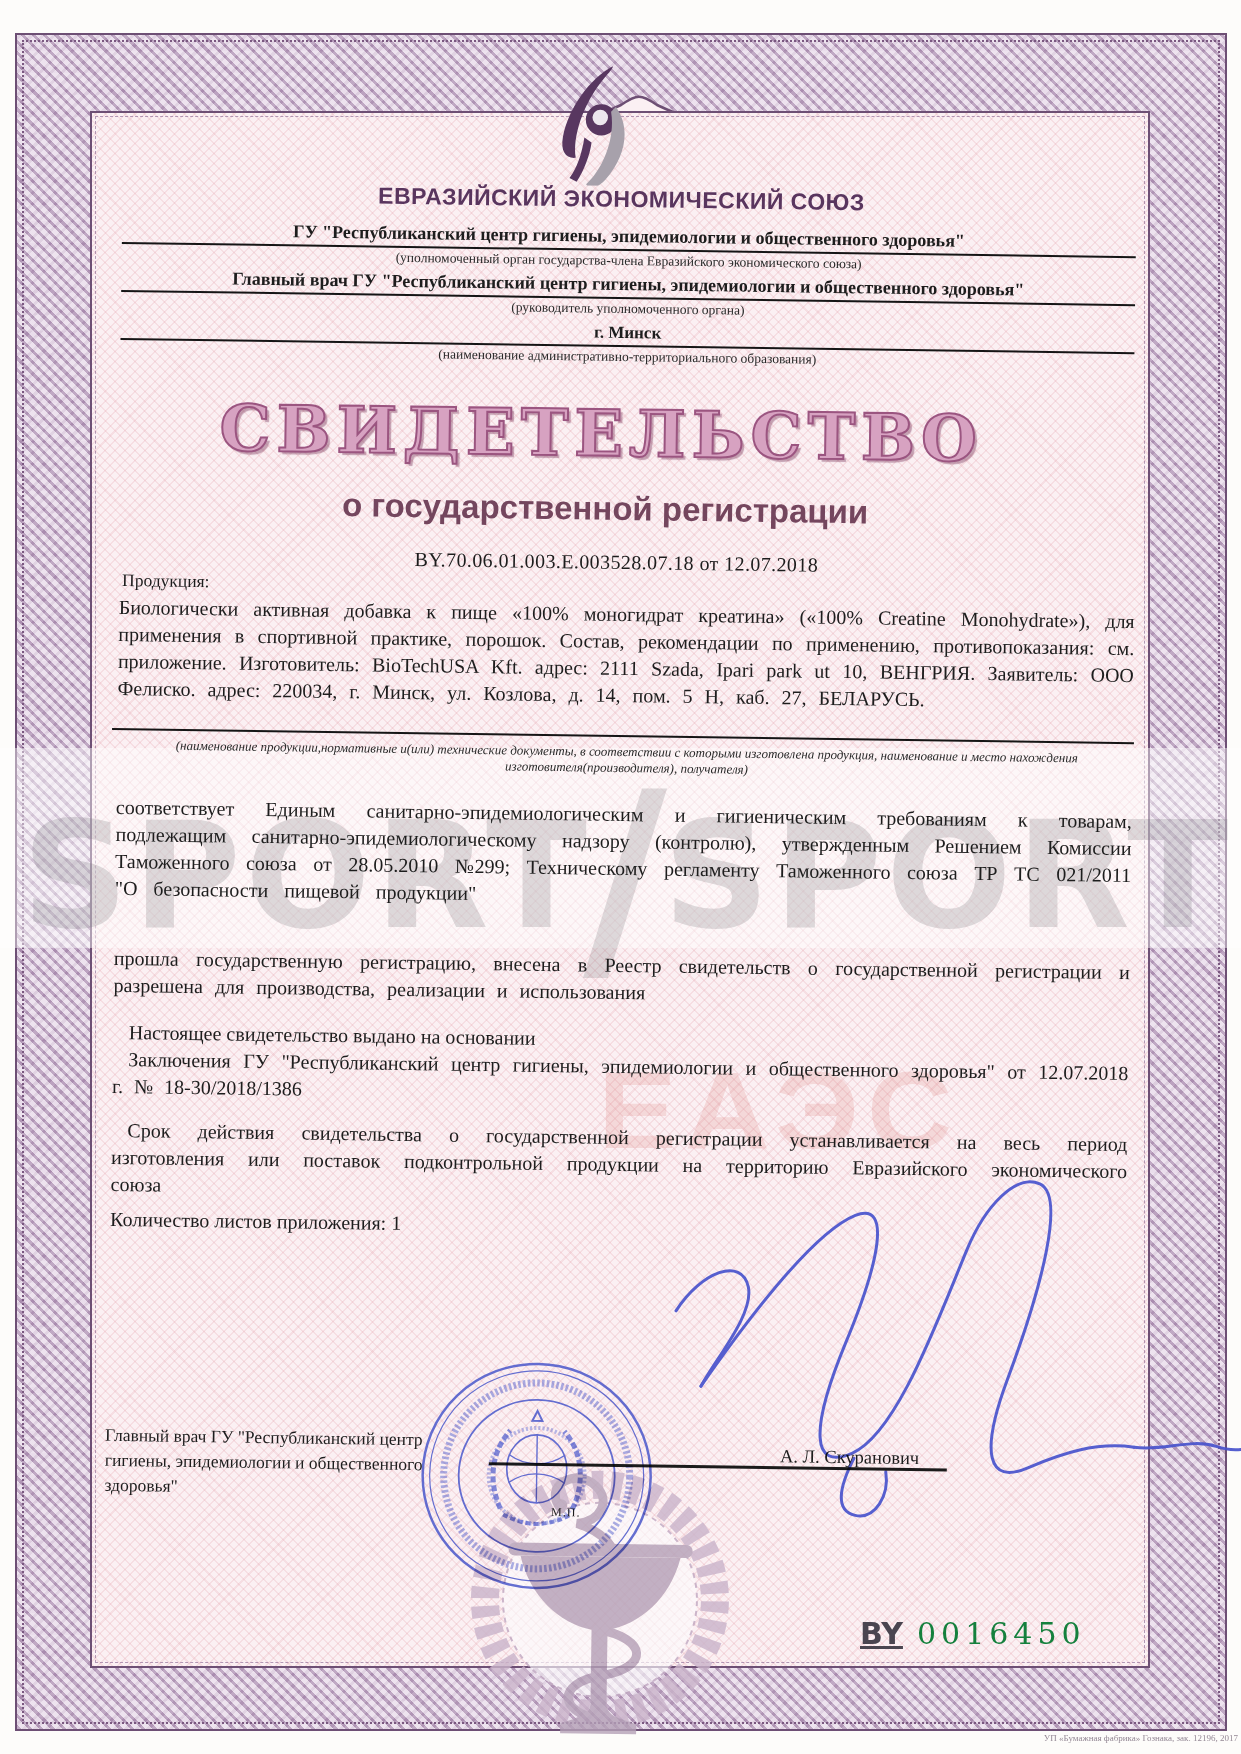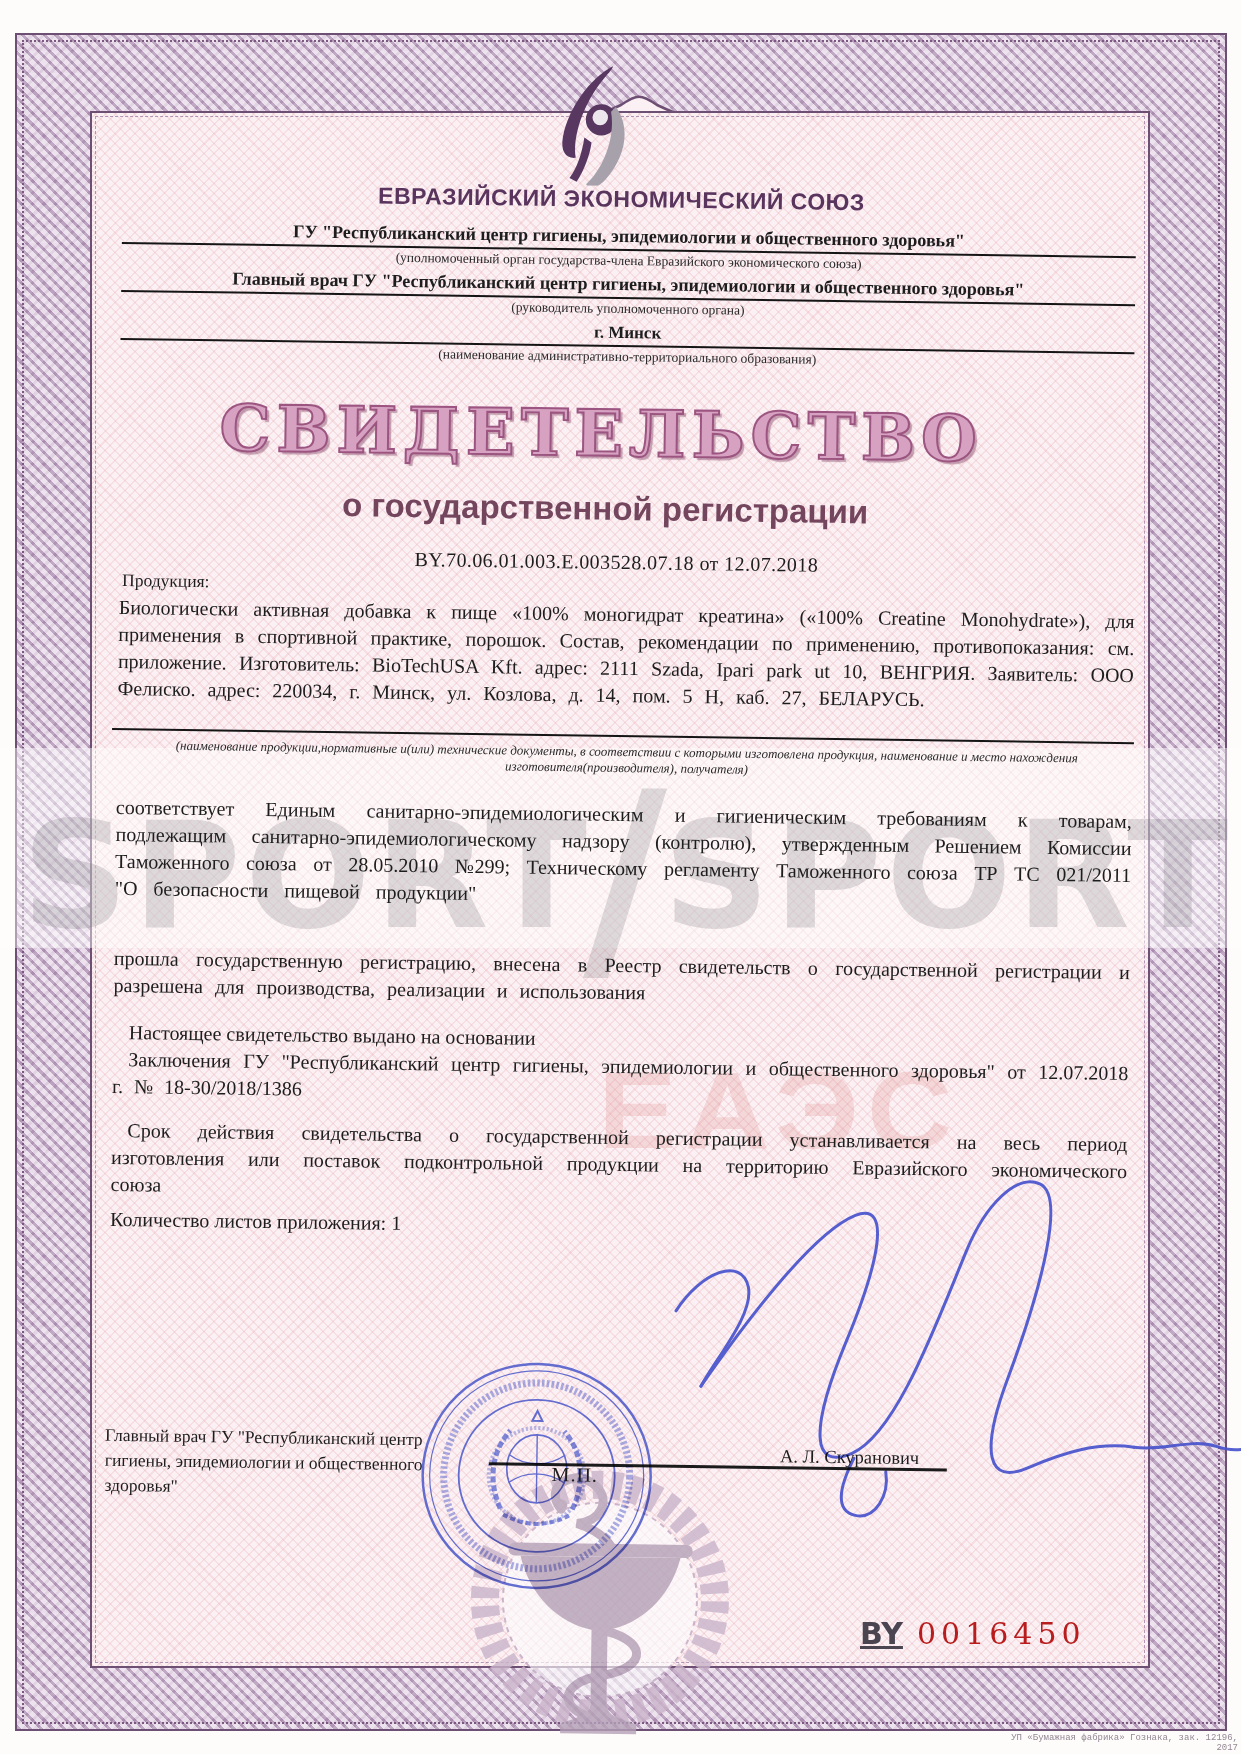--- a/index.html
+++ b/index.html
@@ -65,31 +65,31 @@
   #para-compliance{left:115px;top:801px;width:1016px;word-spacing:11px;}
   #para-registered{left:115px;top:952px;width:1016px;word-spacing:7px;}
   #para-issued{left:115px;top:1026px;width:1016px;text-indent:16px;text-align:left;}
   #para-basis{left:115px;top:1053px;width:1016px;text-indent:16px;word-spacing:6px;}
   #para-validity{left:115px;top:1124px;width:1016px;text-indent:16px;word-spacing:11px;}
   #para-sheets{left:115px;top:1213px;width:1016px;text-align:left;}
 
   #signer-title{left:113px;top:1430px;width:372px;font-size:17.5px;line-height:25px;text-align:left;}
   #sig-rule{left:497px;top:1464px;width:458px;height:2.5px;background:#1b1b1b;}
   #signer-name{left:788px;top:1444px;font-size:18.5px;}
-  #seal-mark{left:560px;top:1464px;font-size:20px;letter-spacing:1px;}
+  #seal-mark{left:560px;top:1506px;font-size:12px;letter-spacing:1px;}
 
   #stamp{left:424px;top:1358px;mix-blend-mode:multiply;}
   #signature{left:612px;top:1150px;mix-blend-mode:multiply;}
   #hygieia{left:452px;top:1452px;mix-blend-mode:multiply;}
 
   #blank-number{left:860px;top:1616px;font-size:30px;white-space:nowrap;}
   #blank-number .series{font-family:"DejaVu Sans",sans-serif;font-weight:bold;color:#4a4550;margin-right:14px;text-decoration:underline;}
-  #blank-number .digits{font-family:"DejaVu Serif",serif;color:#b91c1c;letter-spacing:5px;}
+  #blank-number .digits{font-family:"DejaVu Serif",serif;color:#15803d;letter-spacing:5px;}
   #printer-mark{left:1000px;top:1733px;width:238px;font-size:9px;color:#938794;
-    filter:blur(.4px);text-align:right;font-family:Liberation Mono, monospace;}
+    filter:blur(.4px);text-align:right;font-family:Liberation Serif, serif;}
 </style>
 </head>
 <body>
 
 <div id="frame" class="abs">
   <svg id="arch" class="abs" viewBox="0 0 620 61" width="620" height="61">
     <path d="M0,60 C150,56 225,49 292,17 C308,6 312,6 328,17 C395,49 470,56 620,60 L620,61 L0,61 Z" fill="#fbf0f3" stroke="#6d4f74" stroke-width="2.5"></path>
   </svg>
 </div>
 <div id="paper" class="abs"></div>

